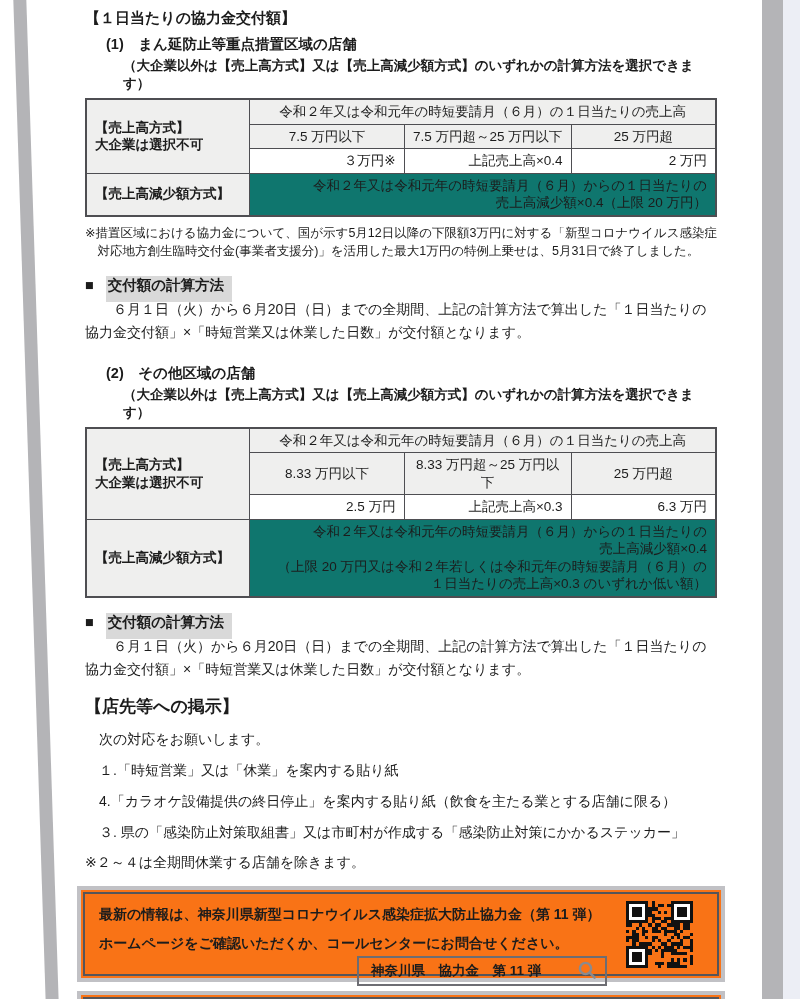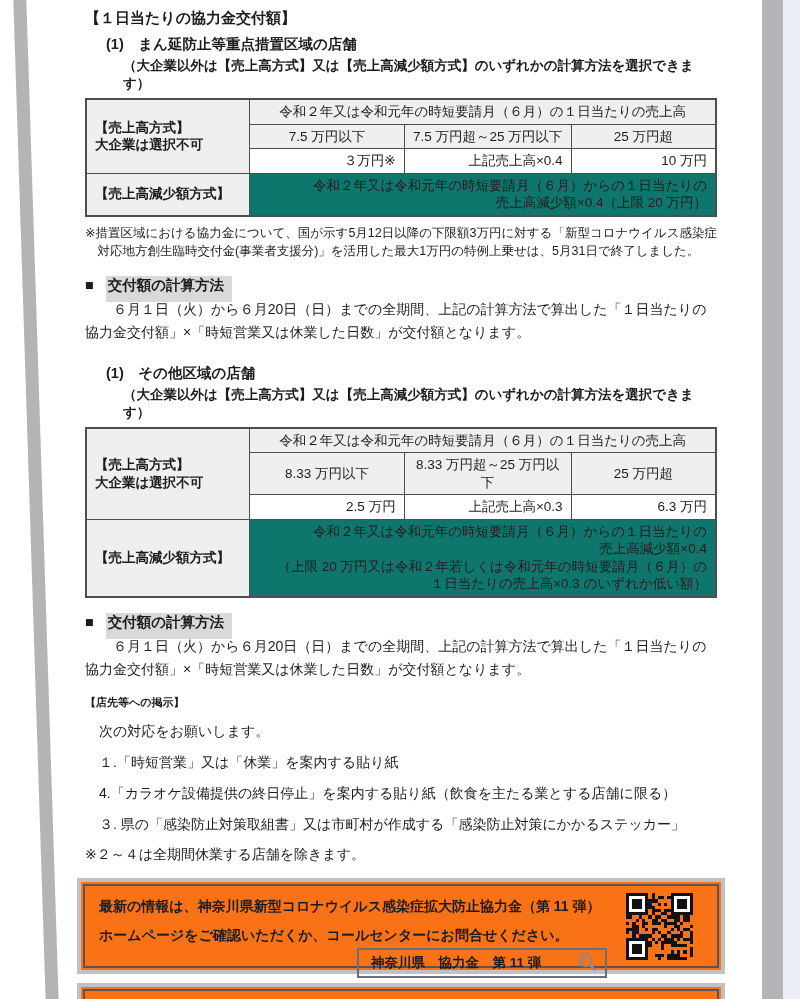--- a/index.html
+++ b/index.html
@@ -29,21 +29,21 @@
   .t-val{text-align:right;padding:6px 10px 6px 4px;background:#fff;}
   .t-m2{background:#0f766e;text-align:right;padding:4px 10px;line-height:1.5;}
 
   .note{font-size:12.5px;line-height:1.5;margin:7px 0 0;padding-left:1em;text-indent:-1em;}
 
   .calc-head{font-size:14.5px;font-weight:bold;margin:15px 0 3px;}
   .calc-head .sq{margin-right:12px;}
   .calc-head .hl{background:#d9d9d9;padding:1px 8px 9px 2px;}
   .para{font-size:14px;line-height:1.62;text-indent:2em;margin:3px 0 0;}
 
-  .post-head{font-size:11px;font-weight:bold;margin:15px 0 3px;}
+  .post-head{font-size:17px;font-weight:bold;margin:15px 0 3px;}
   .post-line{font-size:14px;line-height:1.35;margin:12px 0;padding-left:14px;}
   .post-note{font-size:14px;margin:6px 0 0;}
 
   .frame{margin:14px 0 0 -8px;width:648px;border:4px solid #c1c1c5;background:#f97316;box-sizing:border-box;}
   .frame-inner{border:2px solid #55555a;margin:2px;position:relative;box-sizing:border-box;}
   .info-inner{padding:8px 14px 10px;height:84px;}
   .info-line{font-size:14px;font-weight:bold;line-height:1.2;margin:4px 0 0;}
   .info-line.second{margin-top:12px;}
   .search-box{width:226px;height:26px;border:2px solid #6d6d73;display:flex;align-items:center;
     justify-content:space-between;padding:0 8px 0 12px;margin:5px 0 0 258px;font-weight:bold;font-size:13.5px;}
@@ -83,40 +83,40 @@
         <td class="shade t-hdr" colspan="3">令和２年又は令和元年の時短要請月（６月）の１日当たりの売上高</td>
       </tr>
       <tr>
         <td class="shade t-sub">7.5 万円以下</td>
         <td class="shade t-sub">7.5 万円超～25 万円以下</td>
         <td class="shade t-sub">25 万円超</td>
       </tr>
       <tr>
         <td class="t-val">３万円※</td>
         <td class="t-val">上記売上高×0.4</td>
-        <td class="t-val">10 万円</td>
+        <td class="t-val">2 万円</td>
       </tr>
       <tr>
         <td class="shade t-method">【売上高減少額方式】</td>
         <td class="t-m2" colspan="3">
           <div>令和２年又は令和元年の時短要請月（６月）からの１日当たりの</div>
           <div>売上高減少額×0.4（上限 20 万円）</div>
         </td>
       </tr>
     </tbody>
       </table>
 
     <div class="note">※措置区域における協力金について、国が示す5月12日以降の下限額3万円に対する「新型コロナウイルス感染症対応地方創生臨時交付金(事業者支援分)」を活用した最大1万円の特例上乗せは、5月31日で終了しました。</div>
 
     <div class="calc-head">
       <span class="sq">■</span><span class="hl">交付額の計算方法</span>
     </div>
     <div class="para">６月１日（火）から６月20日（日）までの全期間、上記の計算方法で算出した「１日当たりの協力金交付額」×「時短営業又は休業した日数」が交付額となります。</div>
 
-    <div class="sec-head" style="margin-top:20px;">(1)　その他区域の店舗</div>
+    <div class="sec-head" style="margin-top:20px;">(2)　その他区域の店舗</div>
     <div class="sec-cond">（大企業以外は【売上高方式】又は【売上高減少額方式】のいずれかの計算方法を選択できます）</div>
 
     <table class="rate">
       <colgroup>
           <col class="col-label">
           <col class="col-a">
           <col class="col-b">
           <col class="col-c">
         </colgroup>
       <tbody>

